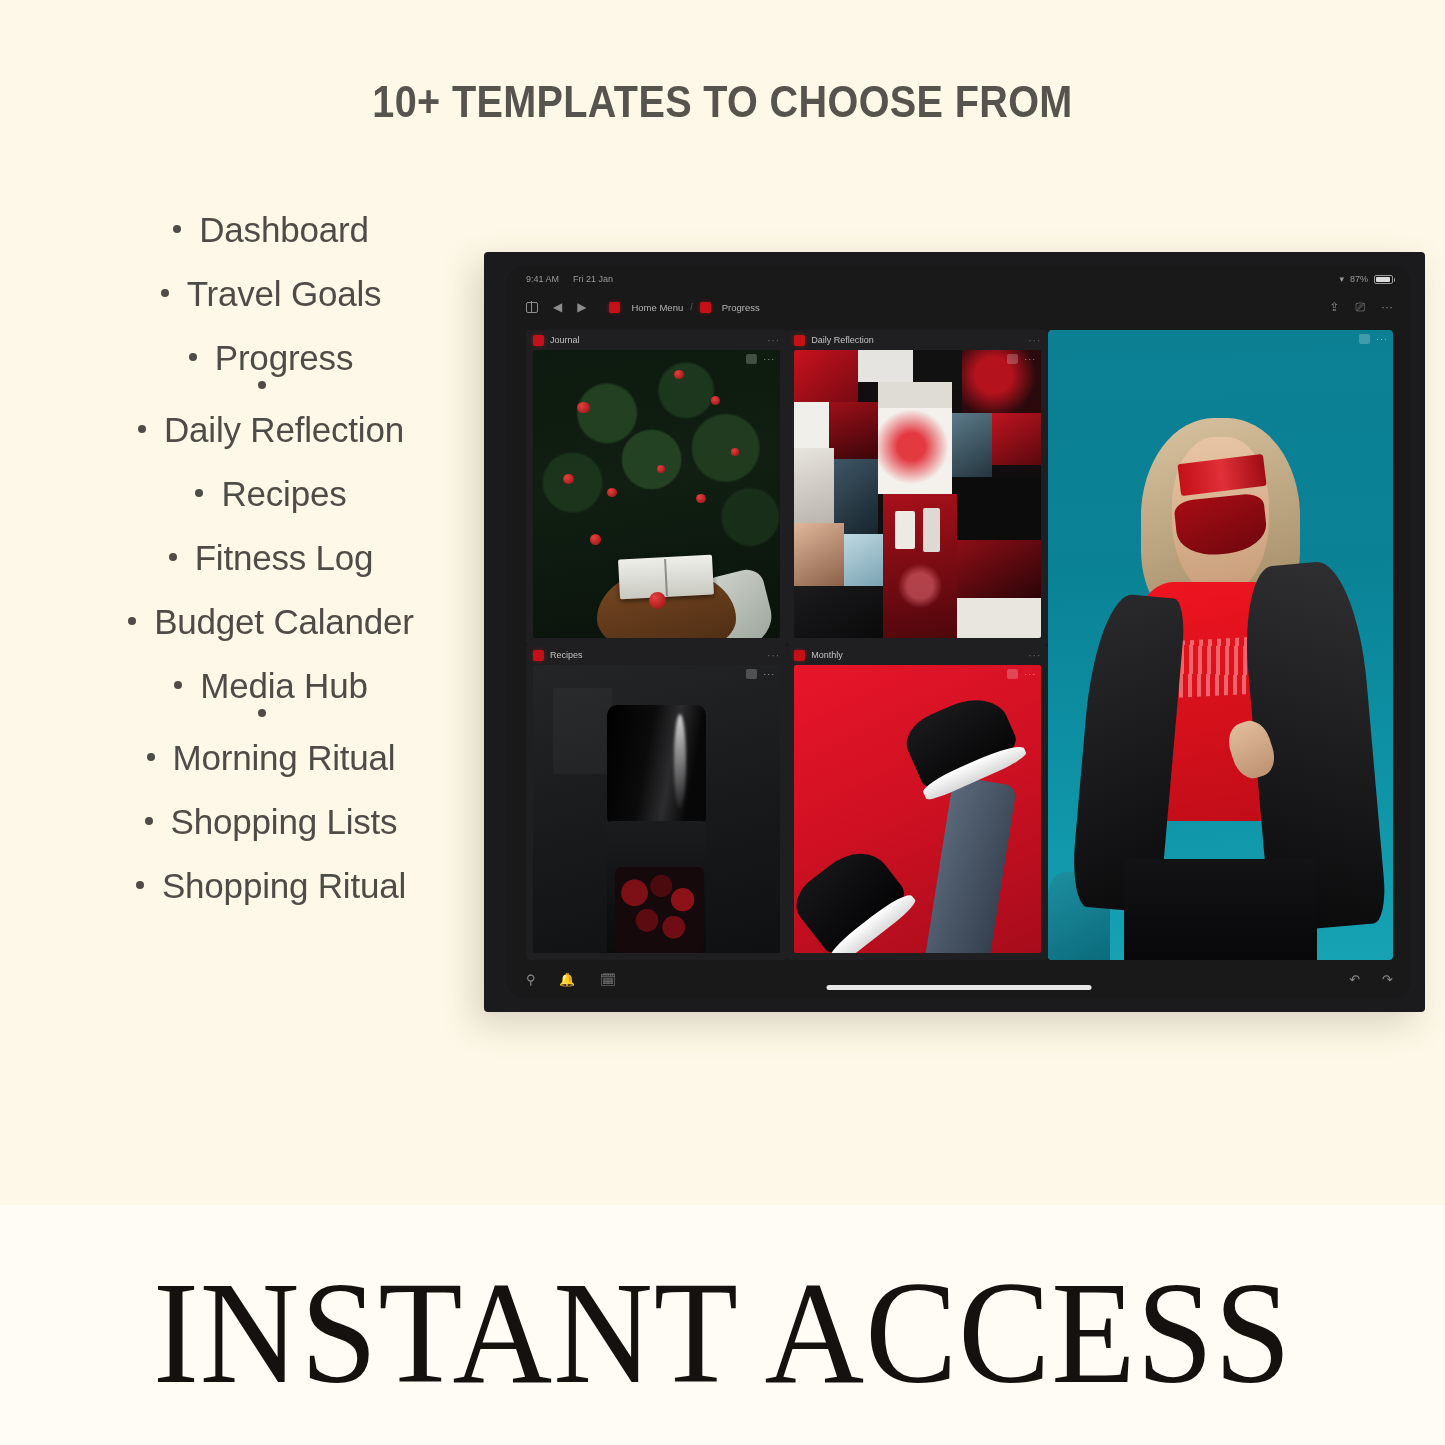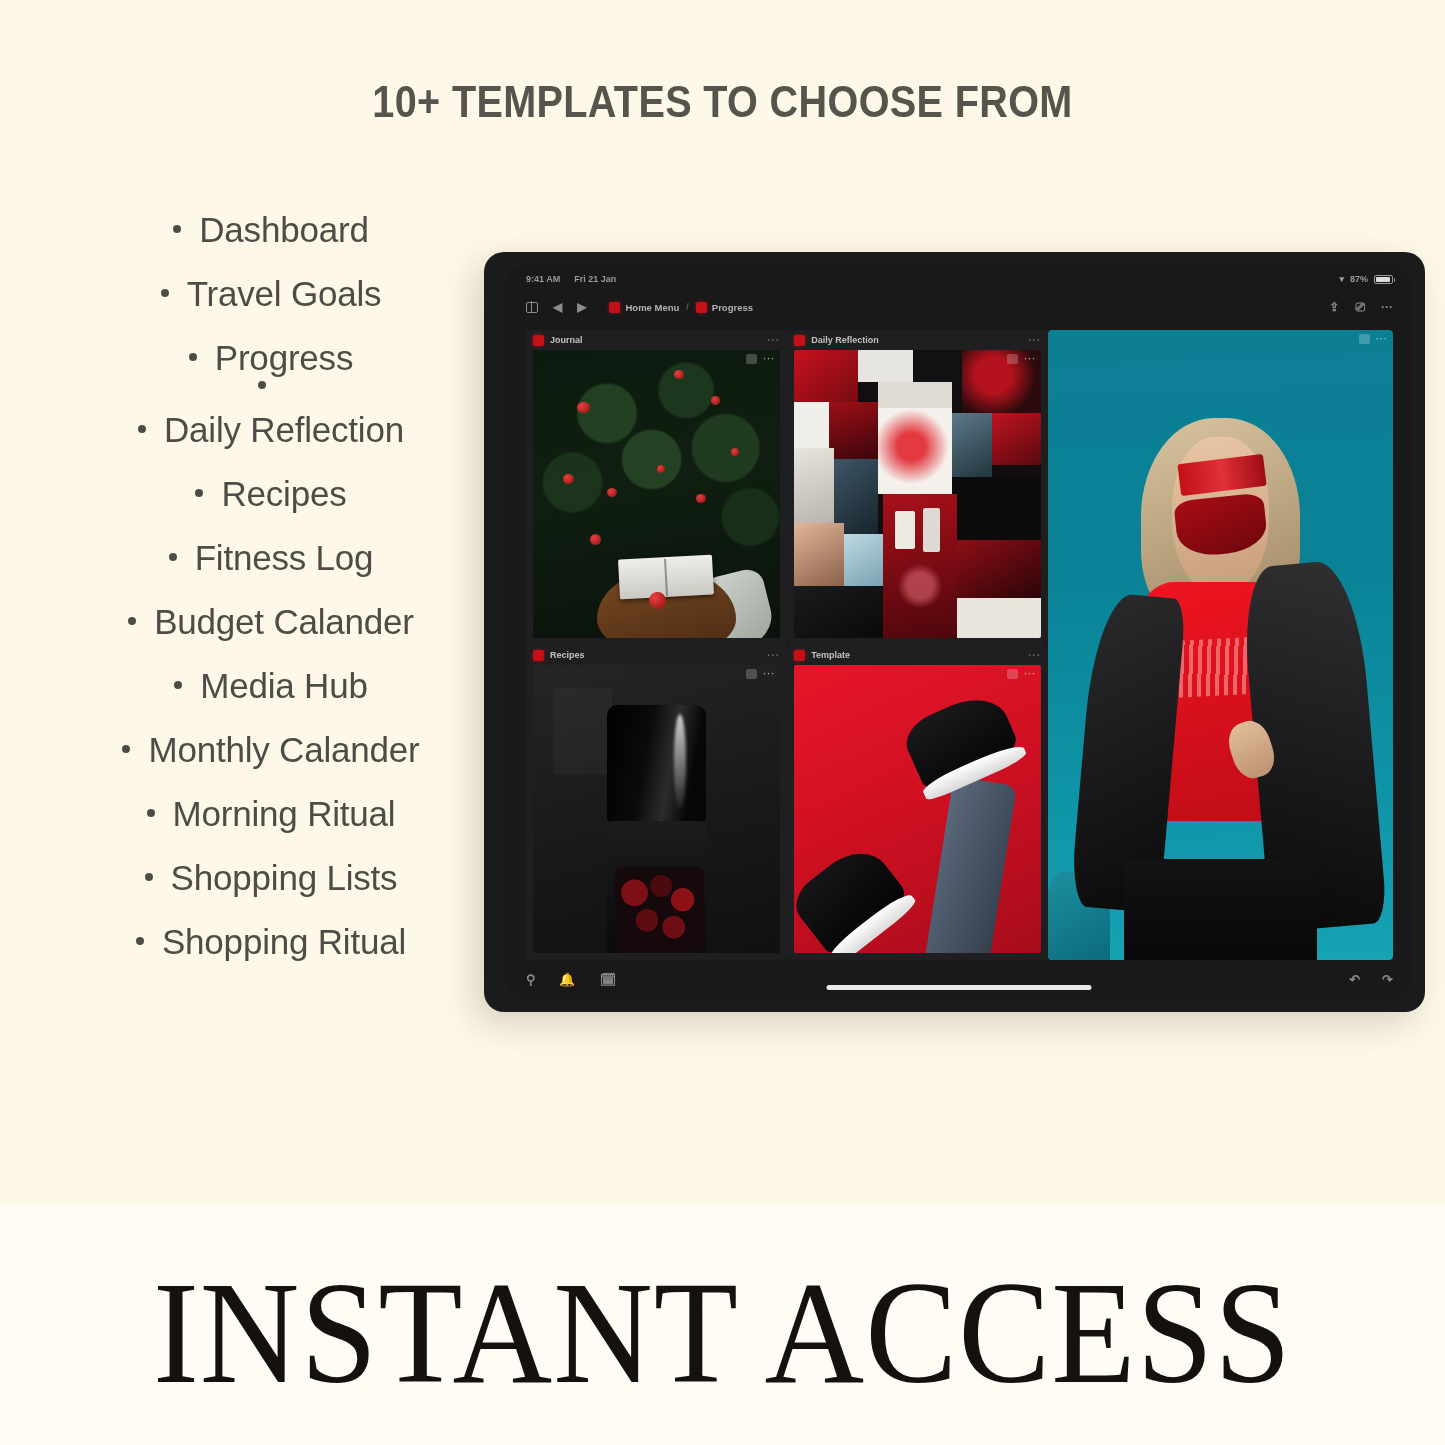--- a/index.html
+++ b/index.html
@@ -80,24 +80,23 @@
     transform:scaleY(1.06);
     transform-origin:center top;
   }
 
   
   .tablet {
     position:absolute;
     left:484px; top:252px;
     width:941px; height:760px;
     background:#1b1b1d;
-    border-radius:20px;
+    border-radius:4px;
     padding:14px 14px 14px 22px;
     box-shadow:-10px 12px 34px rgba(90,80,60,0.22);
-    font-weight:bold;
   }
   .tablet-screen {
     width:100%; height:100%;
     background:#191919;
     border-radius:18px;
     overflow:hidden;
     position:relative;
     display:flex; flex-direction:column;
   }
 
@@ -152,21 +151,21 @@
   }
   .sidebar-glyph::after {
     content:""; position:absolute;
     left:3.5px; top:-1.3px; bottom:-1.3px;
     width:1.3px; background:#8d8d8d;
   }
   .breadcrumb {
     display:flex; align-items:center;
     gap:7px; margin-left:8px;
   }
-  .crumb { display:flex; align-items:center; gap:5px; }
+  .crumb { display:flex; align-items:center; gap:11px; }
   .crumb-icon {
     width:11px; height:11px;
     border-radius:2px;
     background:#C61018;
     flex:none;
     box-shadow:0 0 4px rgba(198,16,24,0.55);
   }
   .crumb-label { font-size:9.5px; color:#b4b4b4; white-space:nowrap; }
   .crumb-sep { font-size:9px; color:#5e5e5e; }
   .toolbar-right { margin-left:auto; display:flex; align-items:center; gap:16px; }
@@ -495,21 +494,20 @@
   <li>
       <span class="bullet"></span>
       <span>Budget Calander</span>
     </li>
   <li>
       <span class="bullet"></span>
       <span>Media Hub</span>
     </li>
   <li>
       <span class="bullet"></span>
-      <span>Monthly Calander</span>
     </li>
   <li>
       <span class="bullet"></span>
       <span>Morning Ritual</span>
     </li>
   <li>
       <span class="bullet"></span>
       <span>Shopping Lists</span>
     </li>
   <li>
@@ -667,21 +665,21 @@
           <div class="media-badges">
             <span class="badge-sq"></span>
             <span class="badge-dots">···</span>
           </div>
         </div>
       </div>
 
       <div class="card">
         <div class="card-head">
           <span class="crumb-icon"></span>
-          <span class="card-title">Template</span>
+          <span class="card-title">Monthly</span>
           <span class="card-dots">···</span>
         </div>
         <div class="card-media">
           <div class="art-fitness">
             <span class="jeans-leg"></span>
             <span class="sneaker-a"></span>
             <span class="sneaker-b"></span>
           </div>
           <div class="media-badges">
             <span class="badge-sq"></span>

